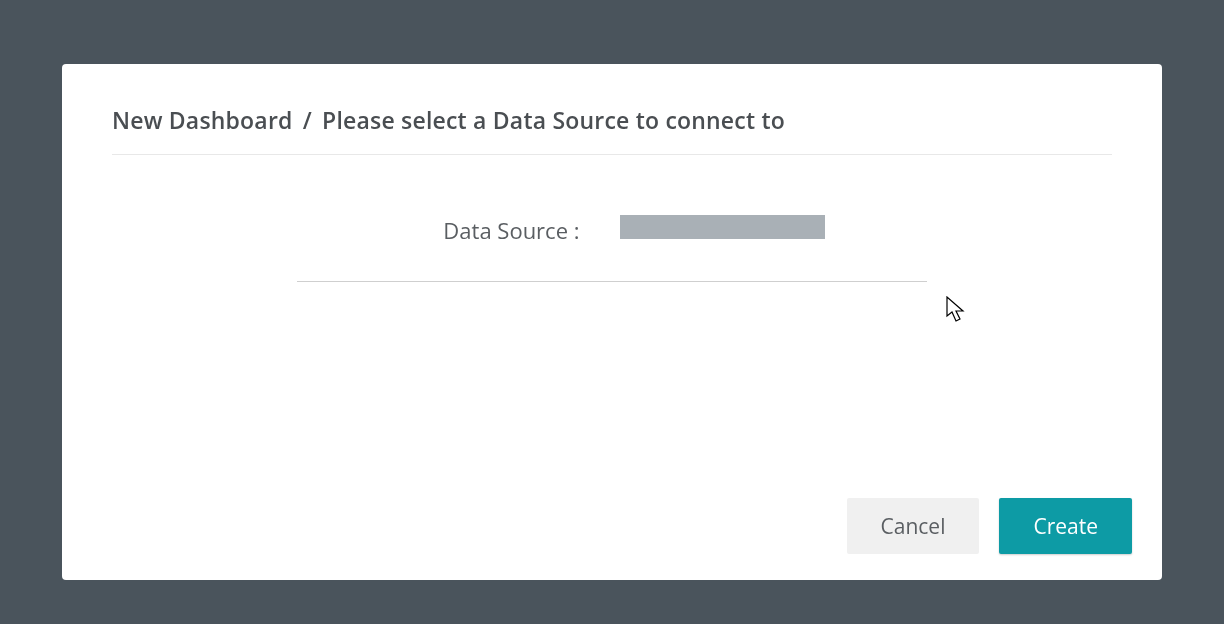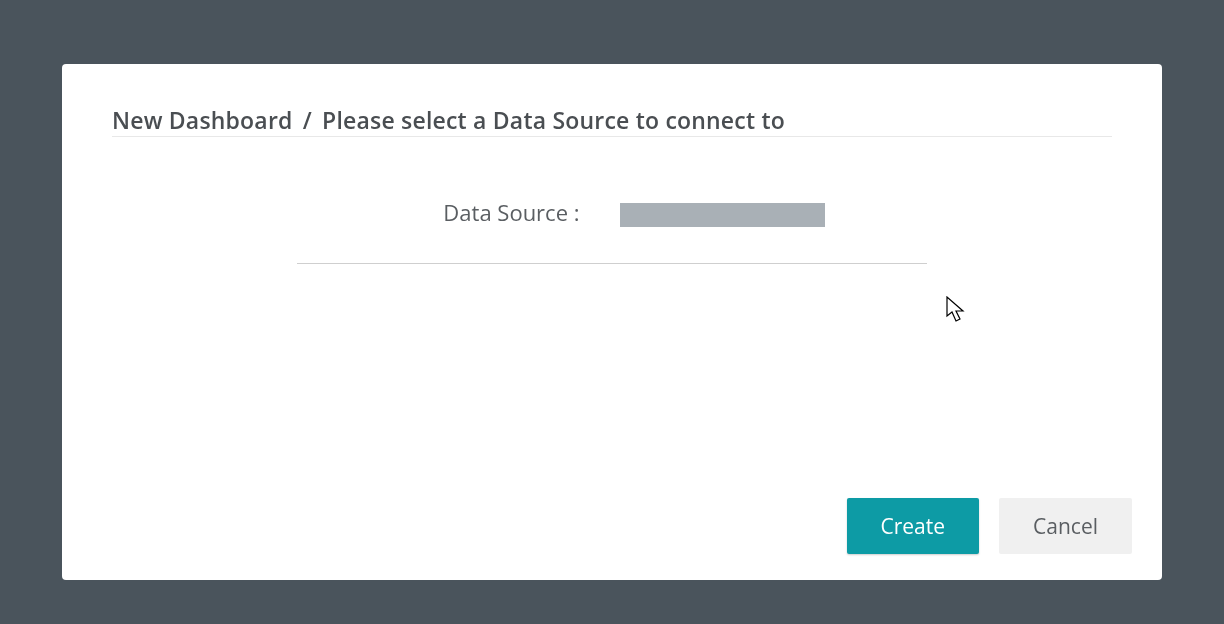--- a/index.html
+++ b/index.html
@@ -20,31 +20,32 @@
       height: 516px;
       background: #fff;
       border-radius: 4px;
       padding: 40px 50px 30px 50px;
       position: relative;
     }
     .dialog-header {
       font-size: 23px;
       font-weight: 600;
       color: #4a4e52;
+      padding-bottom: 18px;
       border-bottom: 1px solid #e8e8e8;
       letter-spacing: 0.2px;
     }
     .dialog-header .crumb { color: #4a4e52; }
     .dialog-header .sep { color: #4a4e52; margin: 0 4px; }
     .form-area {
       margin-top: 60px;
     }
     .form-row {
       display: flex;
-      align-items: flex-end;
+      align-items: flex-start;
       justify-content: center;
       gap: 40px;
       margin-bottom: 30px;
     }
     .form-label {
       font-size: 22px;
       color: #5a5e62;
       text-align: right;
       min-width: 180px;
     }
@@ -107,22 +108,22 @@
     <div class="form-row">
       <div class="form-label">Data Source :</div>
       <input class="field-placeholder ds-field" value="" style="">
     </div>
 
     <div class="divider"></div>
 
   </div>
 
   <div class="button-row">
+    <button class="btn btn-secondary">Cancel</button>
     <button class="btn btn-primary">Create</button>
-    <button class="btn btn-secondary">Cancel</button>
   </div>
 </div>
 
 <div class="cursor">
   <svg width="22" height="28" viewBox="0 0 22 28">
     <path d="M1 1 L1 20 L6 16 L10 25 L14 23 L10 15 L17 15 Z" fill="#ffffff" stroke="#000000" stroke-width="1.2"></path>
   </svg>
 </div>
 
 </body></html>

